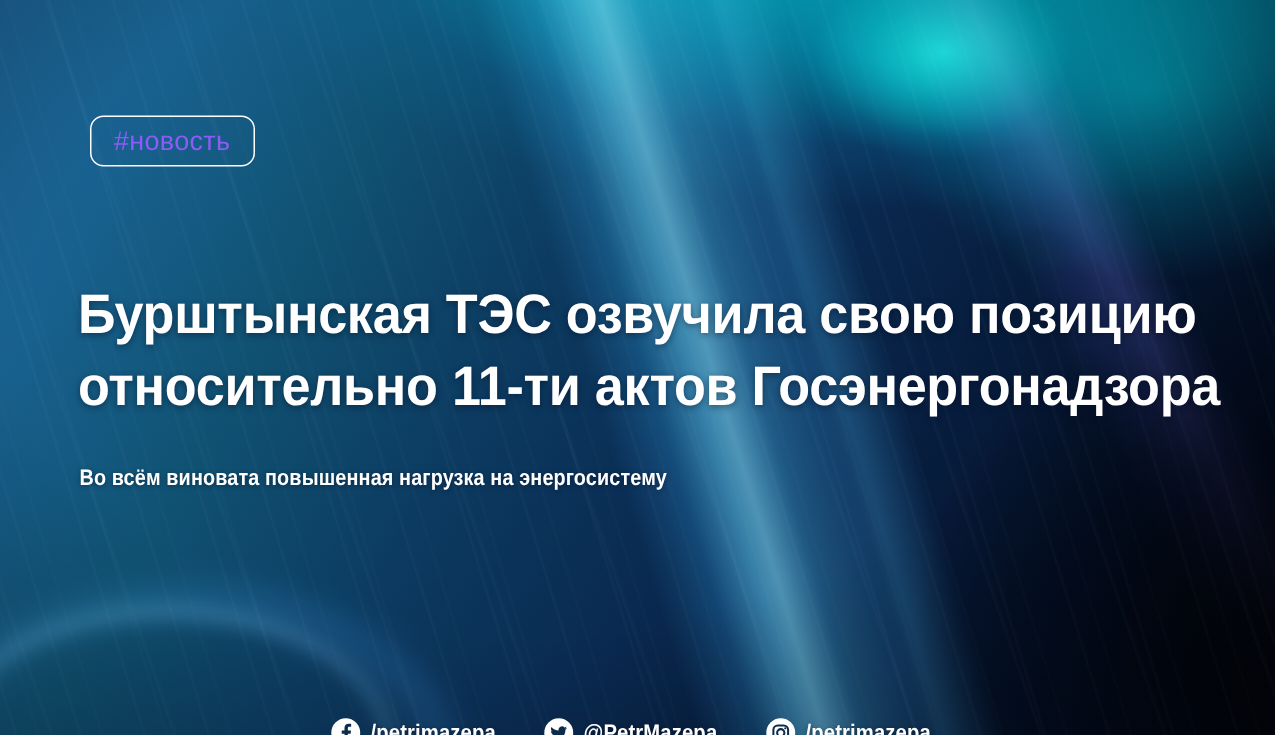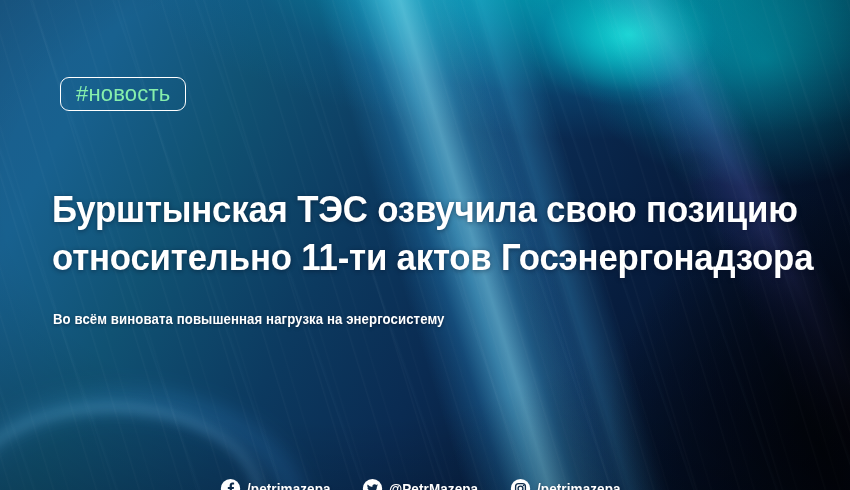--- a/index.html
+++ b/index.html
@@ -186,22 +186,22 @@
   .badge {
     position: absolute;
     left: 60px;
     top: 77px;
     height: 34px;
     padding: 0 15px;
     display: flex;
     align-items: center;
     border: 1.6px solid #ffffff;
     border-radius: 9px;
-    color: #86efac;
-    font-size: 22px;
+    color: #8b5cf6;
+    font-size: 18px;
     font-weight: 400;
     letter-spacing: 0.2px;
     font-family: "Liberation Sans Narrow", "Liberation Sans", sans-serif;
     white-space: nowrap;
     box-sizing: border-box;
   }
 
   .headline {
     position: absolute;
     left: 52px;

